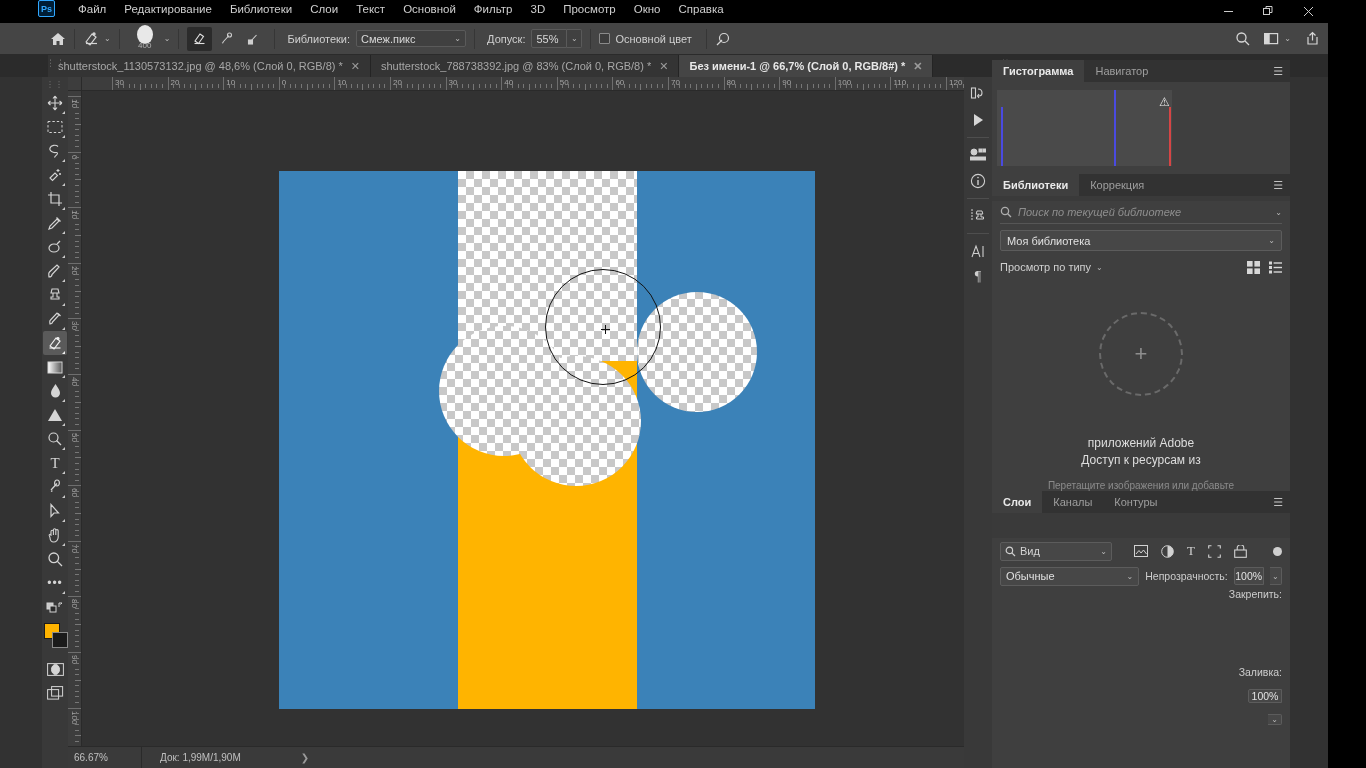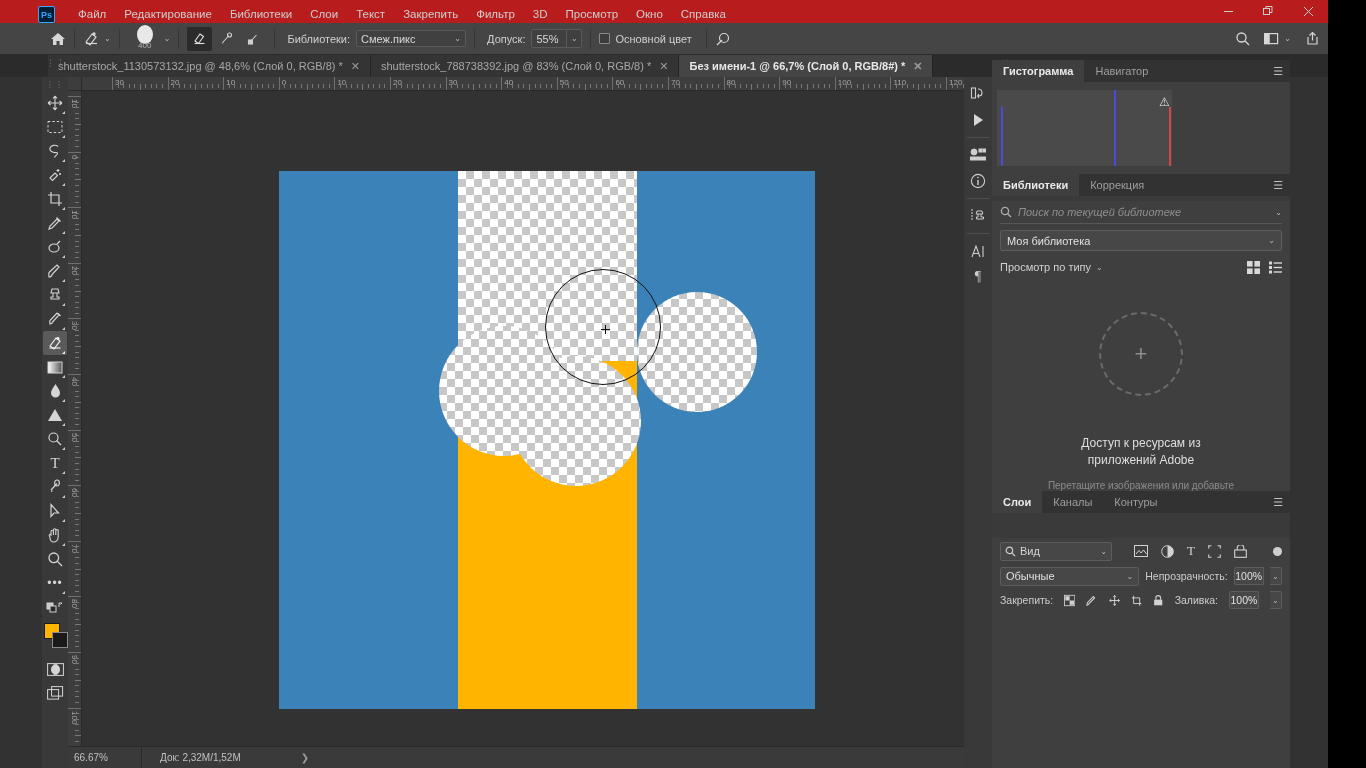--- a/index.html
+++ b/index.html
@@ -5,21 +5,21 @@
   * { margin:0; padding:0; box-sizing:border-box; }
   body {
     width:1366px; height:768px; overflow:hidden;
     background:#000; font-family:"Liberation Sans", sans-serif;
     font-size:11px; color:#c8c8c8; -webkit-font-smoothing:antialiased;
   }
   .app { position:absolute; left:0; top:0; width:1328px; height:768px; background:#323232; }
   .blackbar { position:absolute; right:0; top:0; width:38px; height:768px; background:#000; }
 
   
-  .titlebar { position:relative; height:23px; background:#b91c1c; display:flex; align-items:flex-end; }
+  .titlebar { position:relative; height:23px; background:#000000; display:flex; align-items:flex-start; }
   .ps-logo {
     width:17px; height:17px; margin-left:38px; background:#001e36; border:1px solid #31a8ff;
     border-radius:2px; color:#31a8ff; font-size:9px; font-weight:bold;
     display:flex; align-items:center; justify-content:center; flex:none;
   }
   .menu { display:flex; margin-left:14px; }
   .menu-item { padding:3px 9px; font-size:11.5px; color:#cfcfcf; cursor:default; white-space:nowrap; }
   .wctrls { position:absolute; right:0; top:0; height:23px; display:flex; }
   .wbtn { width:40px; height:23px; display:flex; align-items:center; justify-content:center; color:#cccccc; }
 
@@ -164,21 +164,21 @@
   .filter-ico { display:flex; align-items:center; gap:13px; margin-left:16px; color:#d0d0d0; }
   .toggle-knob { margin-left:auto; width:9px; height:9px; border-radius:50%; background:#cfcfcf; }
   .lay-blend { height:24px; display:flex; align-items:center; padding:0 8px; gap:6px; }
   .blend-sel { width:158px; height:19px; background:#474747; border:1px solid #5c5c5c; border-radius:2px;
                display:flex; align-items:center; justify-content:space-between; padding:0 5px; font-size:11px; color:#e0e0e0; }
   .small-lbl { font-size:10.5px; color:#cdcdcd; white-space:nowrap; }
   .val-box { width:34px; height:18px; background:#474747; border:1px solid #5c5c5c; border-radius:2px 0 0 2px;
              display:flex; align-items:center; justify-content:center; font-size:10.5px; color:#e2e2e2; }
   .val-chev { width:14px; height:18px; background:#474747; border:1px solid #5c5c5c; border-left:none;
               border-radius:0 2px 2px 0; display:flex; align-items:center; justify-content:center; }
-  .lay-lock { height:24px; display:flex; align-items:center; padding:0 8px; gap:11px; }
+  .lay-lock { height:24px; display:flex; align-items:flex-end; padding:0 8px; gap:11px;flex-direction:column; }
   .lay-list { position:absolute; left:0; right:0; top:110px; bottom:24px; }
   .layer-row { height:36px; margin:1px 4px 0; background:#565656; display:flex; align-items:center; padding:0 6px; }
   .eye { width:18px; display:flex; align-items:center; justify-content:center; color:#d8d8d8; }
   .lay-thumb { width:32px; height:30px; border:1px solid #b8b8b8; display:flex; }
   .lt-b { flex:1; background:#3b82b8; } .lt-o { flex:1.1; background:#ffb400; }
   .lay-name { margin-left:10px; font-size:11px; color:#e8e8e8; }
   .lay-foot { position:absolute; left:0; right:0; bottom:0; height:24px; background:#3a3a3a;
               display:flex; align-items:center; justify-content:flex-end; gap:17px; padding-right:14px;
               border-top:1px solid #313131; color:#c5c5c5; }
 </style>
@@ -188,21 +188,21 @@
 <div class="app">
 
   <div class="titlebar">
     <div class="ps-logo">Ps</div>
     <div class="menu">
       <div class="menu-item">Файл</div>
       <div class="menu-item">Редактирование</div>
       <div class="menu-item">Библиотеки</div>
       <div class="menu-item">Слои</div>
       <div class="menu-item">Текст</div>
-      <div class="menu-item">Закрепить</div>
+      <div class="menu-item">Основной</div>
       <div class="menu-item">Фильтр</div>
       <div class="menu-item">3D</div>
       <div class="menu-item">Просмотр</div>
       <div class="menu-item">Окно</div>
       <div class="menu-item">Справка</div>
     </div>
     <div class="wctrls">
       <div class="wbtn">
         <svg width="11" height="11" viewBox="0 0 11 11">
             <rect x="1" y="5" width="9" height="1" fill="#ccc"></rect>
@@ -808,21 +808,21 @@
         <div class="art-orange"></div>
         <div class="art-erase1"></div>
         <div class="art-erase2"></div>
         <div class="brush-cursor"></div>
         <div class="brush-cross"></div>
       </div>
     </div>
 
     <div class="statusbar">
       <div class="st-zoom">66.67%</div>
-      <div class="st-doc">Док: 2,32M/1,52M</div>
+      <div class="st-doc">Док: 1,99M/1,90M</div>
       <div class="st-arrow">❯</div>
     </div>
   </div>
 
   <div class="vdock">
     <div class="vdock-ico">
       <svg width="16" height="16" viewBox="0 0 16 16" fill="none" stroke="#cfcfcf" stroke-width="1.1">
         <rect x="1.5" y="2" width="4" height="10"></rect>
           <path d="M8 3c3 0 4 2 4 4s-1 3-3 3h-1M9 12l-1.5-2 1.5-2"></path>
         </svg>
@@ -919,22 +919,22 @@
               <rect x="4.6" y="10.3" width="8.4" height="1.4"></rect>
             </svg>
         </span>
       </div>
       <div class="lib-drop">
         <div class="drop-circle">
           <span>+</span>
         </div>
       </div>
       <div class="lib-msg">
+        <div>приложений Adobe</div>
         <div>Доступ к ресурсам из</div>
-        <div>приложений Adobe</div>
       </div>
       <div class="lib-sub">Перетащите изображения или добавьте</div>
     </div>
 
     <div class="ptabrow">
       <div class="ptab active">Слои</div>
       <div class="ptab">Каналы</div>
       <div class="ptab">Контуры</div>
       <span class="pmenu">☰</span>
     </div>

